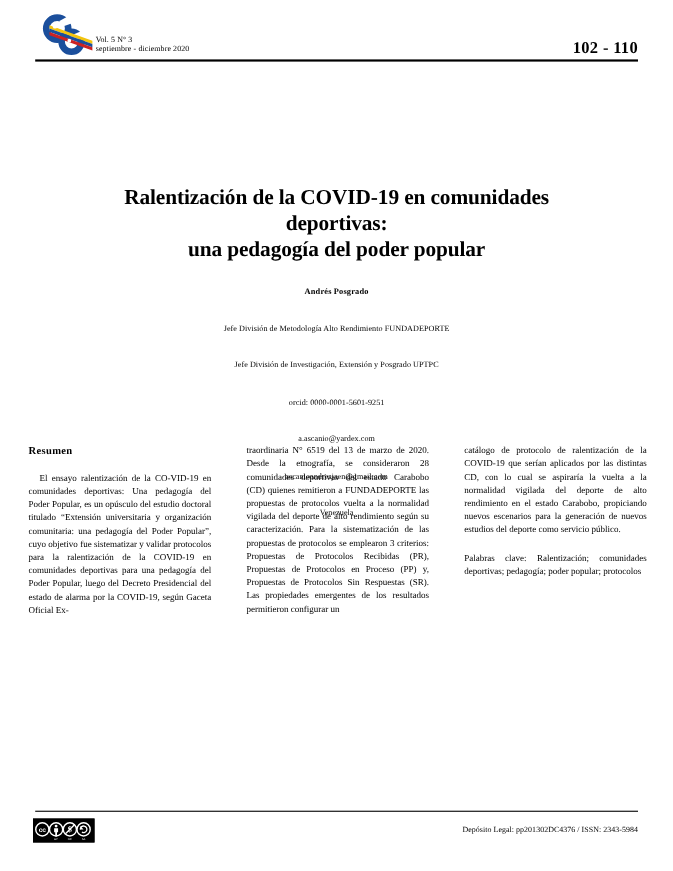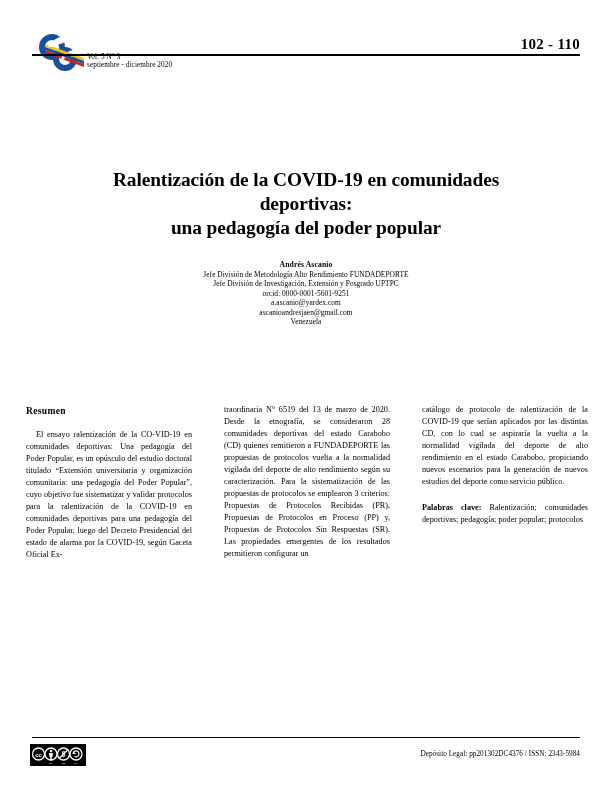--- a/index.html
+++ b/index.html
@@ -28,21 +28,21 @@
   
   .header {
     position: absolute;
     left: 0; top: 0;
     width: 612px;
     height: 70px;
   }
   .logo-block {
     position: absolute;
     left: 32px;
-    top: 29px;
+    top: 8px;
     width: 200px;
     height: 52px;
   }
   .logo-mark {
     position: absolute;
     left: 0;
     top: 0;
     width: 58px;
     height: 46px;
   }
@@ -103,20 +103,21 @@
     line-height: 1.28;
   }
   .author-name {
     font-size: 7.6px;
     font-weight: bold;
     letter-spacing: .15px;
   }
   .author-line {
     font-size: 7.4px;
     letter-spacing: .05px;
+    margin-top: 24px;
   }
 
   
   .dates-line {
     position: absolute;
     left: 56px;
     top: 357px;
     width: 500px;
     text-align: center;
     font-size: 8.6px;
@@ -155,21 +156,21 @@
   }
   .col p {
     margin: 0;
     text-align: justify;
   }
   .col p.indent { text-indent: 10px; }
   .kw-block {
     margin-top: 14px;
     text-align: justify;
   }
-  .kw-label { font-weight: bold; }
+  .kw-label { font-weight: normal; }
 
   
   .footer-rule {
     position: absolute;
     left: 32px;
     top: 737px;
     width: 548px;
     height: 1.4px;
     background: #000;
   }
@@ -229,21 +230,21 @@
     <div class="page-range">102 - 110</div>
   </div>
 
   <div class="title-block">
     <div class="title-line">Ralentización de la COVID-19 en comunidades</div>
     <div class="title-line">deportivas:</div>
     <div class="title-line">una pedagogía del poder popular</div>
   </div>
 
   <div class="author-block">
-    <div class="author-name">Andrés Ascanio</div>
+    <div class="author-name">Andrés Posgrado</div>
     <div class="author-line">Jefe División de Metodología Alto Rendimiento FUNDADEPORTE</div>
     <div class="author-line">Jefe División de Investigación, Extensión y Posgrado UPTPC</div>
     <div class="author-line">orcid: 0000-0001-5601-9251</div>
     <div class="author-line">a.ascanio@yardex.com</div>
     <div class="author-line">ascanioandresjaen@gmail.com</div>
     <div class="author-line">Venezuela</div>
   </div>
 
 
   <div class="abstract">

